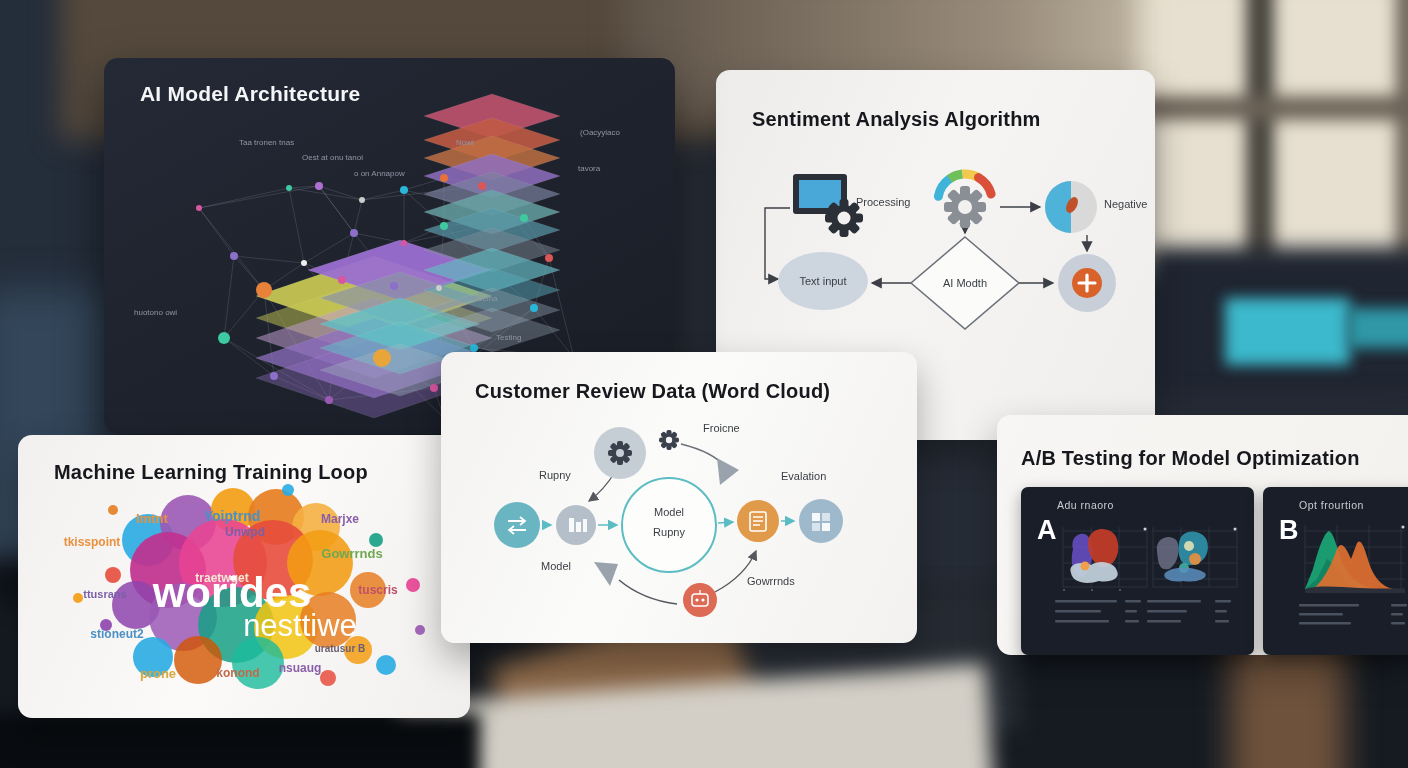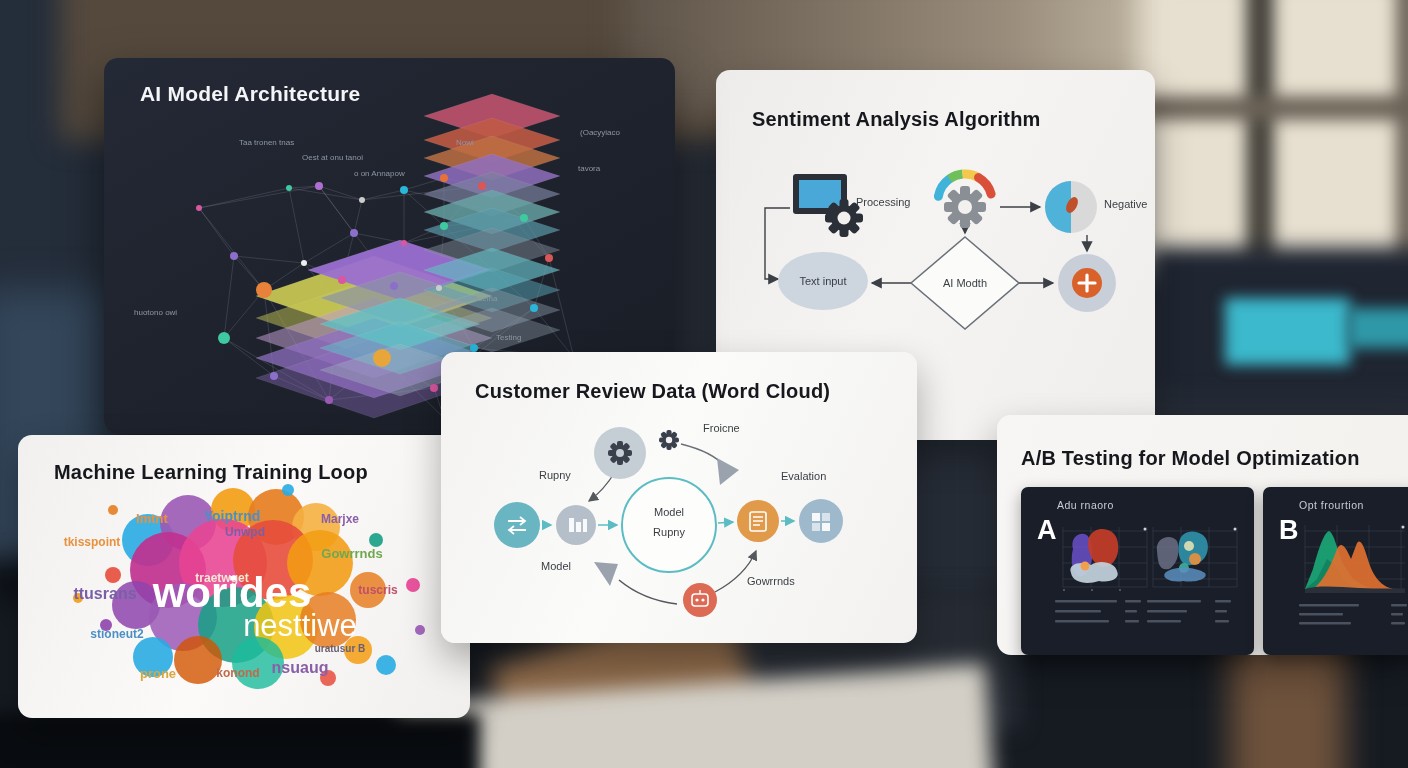--- a/index.html
+++ b/index.html
@@ -323,25 +323,25 @@
         <circle cx="95" cy="75" r="5" fill="#e67e22" fill-opacity="0.9"></circle>
       </g>
   </svg>
   <span class="wc-word" style="left:74px;top:107px;font-size:12px;color:#e8913f;">tkisspoint</span>
   <span class="wc-word" style="left:134px;top:83px;font-size:13px;color:#e8913f;">Imtnt</span>
   <span class="wc-word" style="left:214px;top:81px;font-size:14px;color:#4a90c4;">Yoiptrnd</span>
   <span class="wc-word" style="left:227px;top:97px;font-size:12px;color:#7a5fa8;">Unwpd</span>
   <span class="wc-word" style="left:322px;top:84px;font-size:12px;color:#8a5fa8;">Marjxe</span>
   <span class="wc-word" style="left:334px;top:118px;font-size:13px;color:#6fa84f;">Gowrrnds</span>
   <span class="wc-word" style="left:360px;top:155px;font-size:12px;color:#c0506a;">tuscris</span>
-  <span class="wc-word" style="left:87px;top:159px;font-size:16px;color:#7a5fa8;">ttusrans</span>
+  <span class="wc-word" style="left:87px;top:159px;font-size:11px;color:#7a5fa8;">ttusrans</span>
   <span class="wc-word" style="left:99px;top:199px;font-size:12px;color:#4a90c4;">stioneut2</span>
   <span class="wc-word" style="left:140px;top:238px;font-size:13px;color:#d8a83f;">prone</span>
   <span class="wc-word" style="left:220px;top:238px;font-size:12px;color:#c06a4a;">konond</span>
-  <span class="wc-word" style="left:282px;top:233px;font-size:16px;color:#8a5fa8;">nsuaug</span>
+  <span class="wc-word" style="left:282px;top:233px;font-size:12px;color:#8a5fa8;">nsuaug</span>
   <span class="wc-word" style="left:322px;top:213px;font-size:10px;color:#6a5f72;">uratusur B</span>
   <span class="wc-word" style="left:204px;top:143px;font-size:12px;color:#f5e8d5;">traetwget</span>
   <span class="wc-word" style="left:214px;top:158px;font-size:42px;color:#ffffff;">worides</span>
   <span class="wc-word" style="left:282px;top:191px;font-size:31px;font-weight:500;color:#ffffff;">nesttiwe</span>
 </div>
 
 <div class="card card-light card-review">
   <div class="card-title" style="font-size:20px;left:34px;top:28px;">Customer Review Data (Word Cloud)</div>
   <svg class="abs" style="left:0;top:0;" width="476" height="291" viewBox="0 0 476 291">
     <defs>

